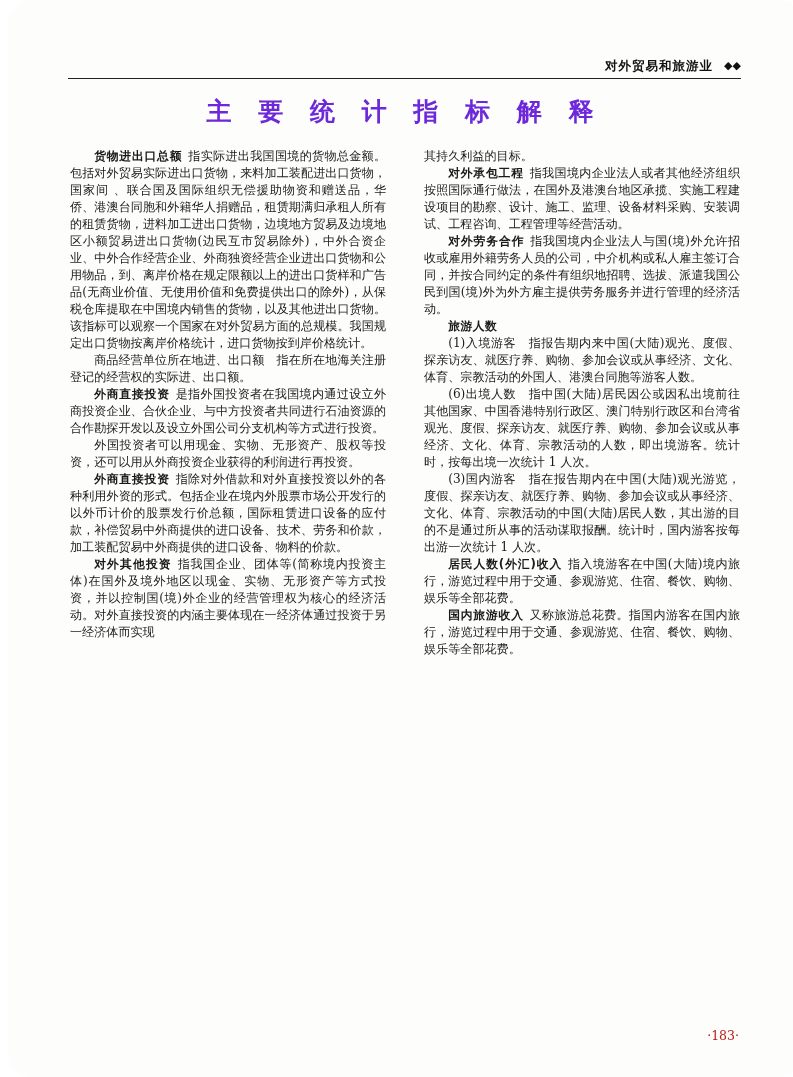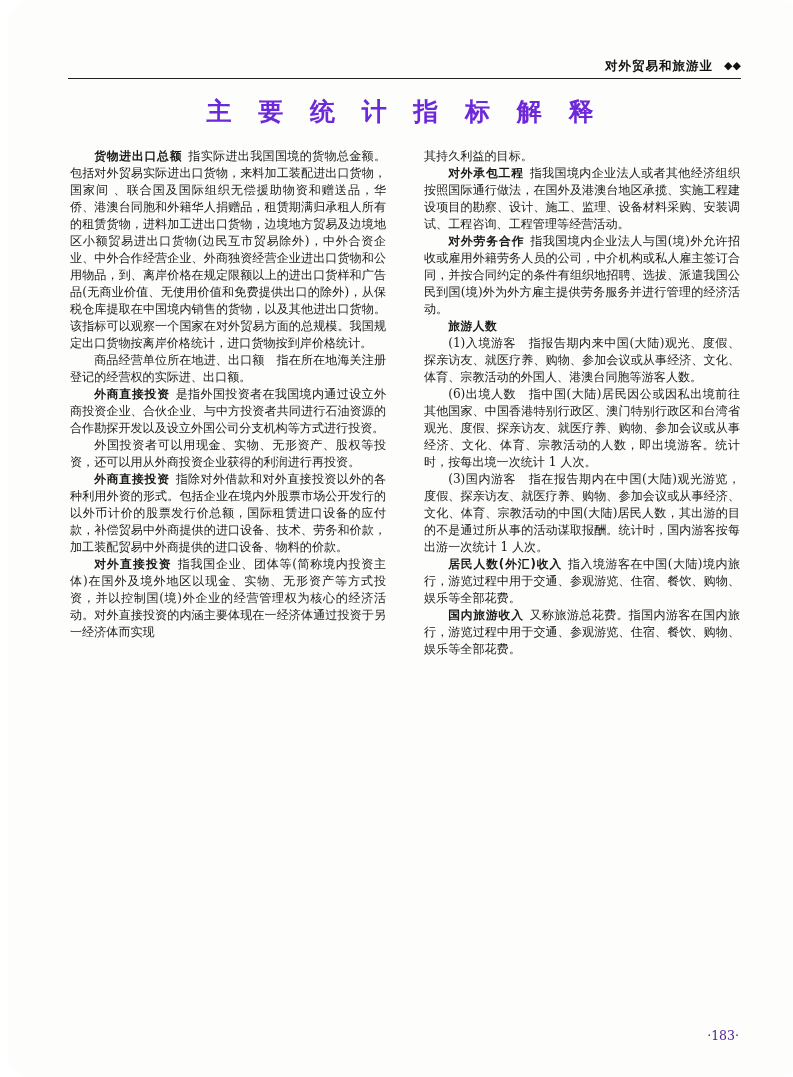--- a/index.html
+++ b/index.html
@@ -105,21 +105,21 @@
   .term-after {
     margin-left: 6px;
   }
   
   .folio {
     position: absolute;
     right: 62px;
     bottom: 34px;
     font-size: 12.5px;
     font-family: "DejaVu Serif", "Liberation Serif", serif;
-    color: #4c1d95;
+    color: #b91c1c;
   }
 </style>
 </head>
 <body>
 
 <div class="page">
 
   <div class="header">
     <div class="header-title">对外贸易和旅游业</div>
     <div class="header-marks">◆◆</div>
@@ -129,21 +129,21 @@
   <div class="doc-title">主 要 统 计 指 标 解 释</div>
 
   <div class="cols">
 
     <div class="col">
       <p class="para"><span class="term">货物进出口总额</span><span class="term-after">指实际进出我国国境的货物总金额。包括对外贸易实际进出口货物，来料加工装配进出口货物，国家间 、联合国及国际组织无偿援助物资和赠送品，华侨、港澳台同胞和外籍华人捐赠品，租赁期满归承租人所有的租赁货物，进料加工进出口货物，边境地方贸易及边境地区小额贸易进出口货物(边民互市贸易除外)，中外合资企业、中外合作经营企业、外商独资经营企业进出口货物和公用物品，到、离岸价格在规定限额以上的进出口货样和广告品(无商业价值、无使用价值和免费提供出口的除外)，从保税仓库提取在中国境内销售的货物，以及其他进出口货物。该指标可以观察一个国家在对外贸易方面的总规模。我国规定出口货物按离岸价格统计，进口货物按到岸价格统计。</span></p>
       <p class="para"><span class="term"></span><span>商品经营单位所在地进、出口额　指在所在地海关注册登记的经营权的实际进、出口额。</span></p>
       <p class="para"><span class="term">外商直接投资</span><span class="term-after">是指外国投资者在我国境内通过设立外商投资企业、合伙企业、与中方投资者共同进行石油资源的合作勘探开发以及设立外国公司分支机构等方式进行投资。</span></p>
       <p class="para"><span class="term"></span><span>外国投资者可以用现金、实物、无形资产、股权等投资，还可以用从外商投资企业获得的利润进行再投资。</span></p>
       <p class="para"><span class="term">外商直接投资</span><span class="term-after">指除对外借款和对外直接投资以外的各种利用外资的形式。包括企业在境内外股票市场公开发行的以外币计价的股票发行价总额，国际租赁进口设备的应付款，补偿贸易中外商提供的进口设备、技术、劳务和价款，加工装配贸易中外商提供的进口设备、物料的价款。</span></p>
-      <p class="para"><span class="term">对外直接投资</span><span class="term-after">指我国企业、团体等(简称境内投资主体)在国外及境外地区以现金、实物、无形资产等方式投资，并以控制国(境)外企业的经营管理权为核心的经济活动。对外直接投资的内涵主要体现在一经济体通过投资于另一经济体而实现</span></p>
+      <p class="para"><span class="term">对外其他投资</span><span class="term-after">指我国企业、团体等(简称境内投资主体)在国外及境外地区以现金、实物、无形资产等方式投资，并以控制国(境)外企业的经营管理权为核心的经济活动。对外直接投资的内涵主要体现在一经济体通过投资于另一经济体而实现</span></p>
     </div>
 
     <div class="col">
       <p class="para noindent"><span>其持久利益的目标。</span></p>
       <p class="para"><span class="term">对外承包工程</span><span class="term-after">指我国境内企业法人或者其他经济组织按照国际通行做法，在国外及港澳台地区承揽、实施工程建设项目的勘察、设计、施工、监理、设备材料采购、安装调试、工程咨询、工程管理等经营活动。</span></p>
       <p class="para"><span class="term">对外劳务合作</span><span class="term-after">指我国境内企业法人与国(境)外允许招收或雇用外籍劳务人员的公司，中介机构或私人雇主签订合同，并按合同约定的条件有组织地招聘、选拔、派遣我国公民到国(境)外为外方雇主提供劳务服务并进行管理的经济活动。</span></p>
       <p class="para"><span class="term">旅游人数</span><span class="term-after"></span></p>
       <p class="para"><span class="term"></span><span>(1)入境游客　指报告期内来中国(大陆)观光、度假、探亲访友、就医疗养、购物、参加会议或从事经济、文化、体育、宗教活动的外国人、港澳台同胞等游客人数。</span></p>
       <p class="para"><span class="term"></span><span>(6)出境人数　指中国(大陆)居民因公或因私出境前往其他国家、中国香港特别行政区、澳门特别行政区和台湾省观光、度假、探亲访友、就医疗养、购物、参加会议或从事经济、文化、体育、宗教活动的人数，即出境游客。统计时，按每出境一次统计 1 人次。</span></p>
       <p class="para"><span class="term"></span><span>(3)国内游客　指在报告期内在中国(大陆)观光游览，度假、探亲访友、就医疗养、购物、参加会议或从事经济、文化、体育、宗教活动的中国(大陆)居民人数，其出游的目的不是通过所从事的活动谋取报酬。统计时，国内游客按每出游一次统计 1 人次。</span></p>

